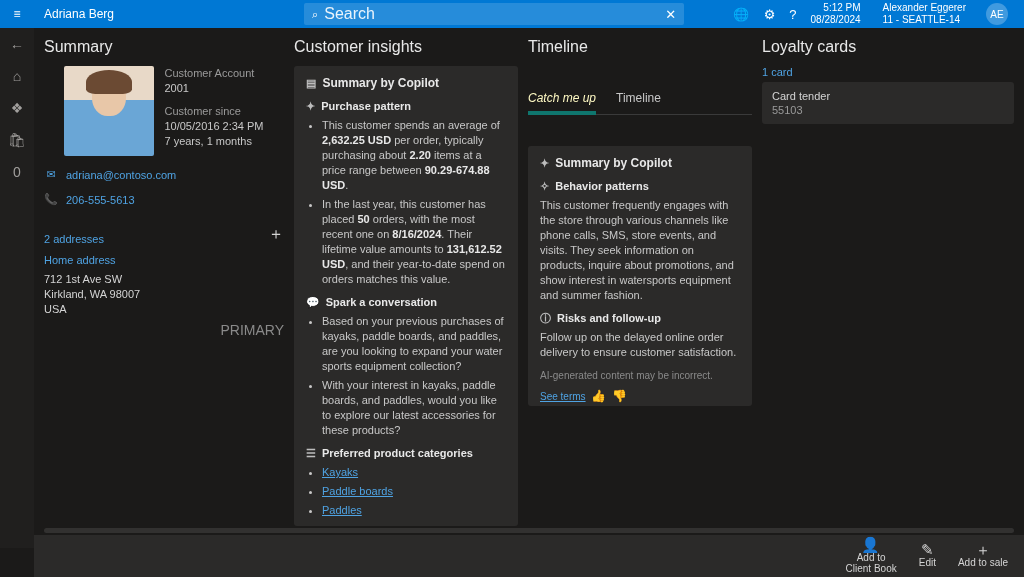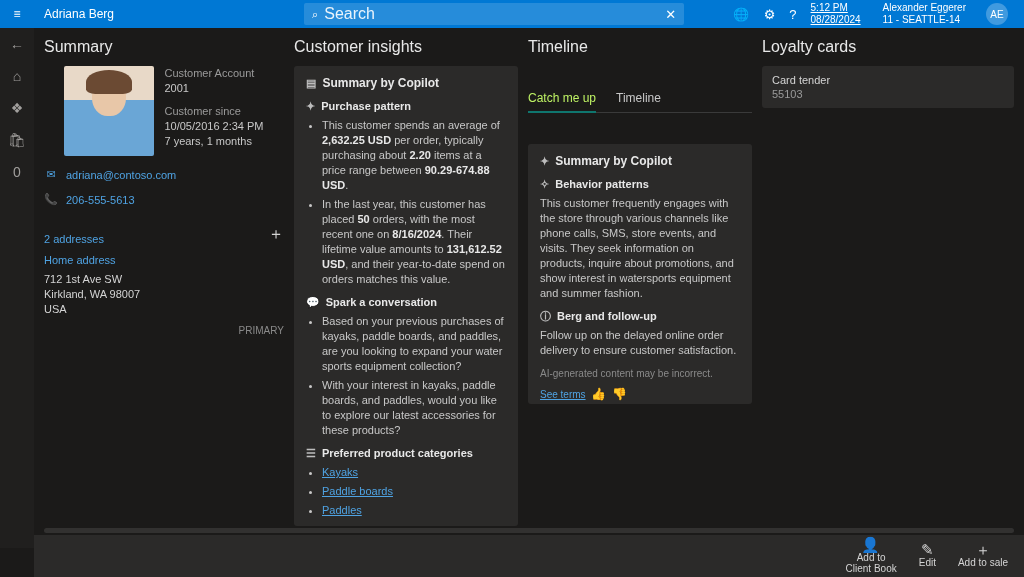--- a/index.html
+++ b/index.html
@@ -39,21 +39,21 @@
   border: none;
   color: #ffffff;
   font-size: 16px;
   outline: none;
 }
 .topbar .search-wrap input::placeholder { color: rgba(255,255,255,0.9); }
 .topbar .search-wrap .clear { cursor: pointer; font-size: 13px; }
 .topbar .spacer-right { flex: 1; }
 .topbar .top-icons { display: flex; align-items: center; gap: 14px; padding-right: 10px; }
 .topbar .top-icons .ico { cursor: pointer; font-size: 13px; }
-.topbar .timeblock { line-height: 12px; font-size: 10px; padding-right: 8px; text-decoration: underline;}
+.topbar .timeblock { text-align: right; line-height: 12px; font-size: 10px; padding-right: 8px;}
 .topbar .userblock { text-align: left; line-height: 12px; font-size: 10px; padding-right: 6px;}
 .topbar .avatar-badge {
   width: 22px; height: 22px; border-radius: 50%;
   background: rgba(255,255,255,0.25);
   display: flex; align-items: center; justify-content: center;
   font-size: 10px; margin-right: 6px;
 }
 .shell { display: flex; height: 520px; }
 .siderail {
   width: 34px;
@@ -116,21 +116,21 @@
 }
 .contact-row .ci { color: #4fa3e3; width: 14px; text-align:center; }
 .contact-row a { color: #4fa3e3; text-decoration: none; cursor: pointer; }
 .addr-header {
   display: flex; justify-content: space-between; align-items: flex-end;
   margin-top: 18px; color: #4fa3e3; font-size: 11px;
 }
 .addr-header .plus { color: #d4d4d4; font-size: 16px; cursor: pointer; }
 .addr-block { margin-top: 8px; font-size: 11px; line-height: 15px; }
 .addr-block .home-label { color: #4fa3e3; margin-bottom: 4px; }
-.addr-block .primary { text-align: right; color: #8a8a8a; font-size: 10px; margin-top: 6px; }
+.addr-block .primary { text-align: right; color: #8a8a8a; font-size: 14px; margin-top: 6px; }
 .panel {
   background: #2b2a29;
   border-radius: 3px;
   padding: 10px 12px;
   font-size: 11px;
   line-height: 15px;
   color: #c8c8c8;
   overflow-y: auto;
 }
 .panel-insights { height: 460px; }
@@ -149,21 +149,21 @@
 .panel b { color: #e8e8e8; }
 .linklist a { color: #4fa3e3; text-decoration: underline; cursor:pointer;}
 .ai-foot {
   font-size: 10px; color: #8a8a8a; margin-top: 8px;
   display: flex; align-items: center; gap: 6px; flex-wrap: wrap;
 }
 .ai-foot a { color: #4fa3e3; text-decoration: underline; cursor:pointer;}
 .thumb { cursor: pointer; color: #bdbdbd; font-size: 12px; }
 .tabs { display: flex; gap: 20px; border-bottom: 1px solid #3a3a3a; margin-bottom: 10px;}
 .tab { padding: 4px 0 6px 0; font-size: 12px; color: #c8c8c8; cursor: pointer; }
-.tab.active { color: #bef264; border-bottom: 2px solid #0f766e; margin-bottom:-1px; }
+.tab.active { color: #fef9c3; border-bottom: 4px solid #0f766e; margin-bottom:-1px;font-style:italic; }
 .loyalty-link { color: #4fa3e3; font-size: 11px; margin-bottom: 4px; cursor:pointer;}
 .loyalty-card {
   background: #2b2a29; border-radius: 3px; padding: 8px 10px; font-size: 11px;
 }
 .loyalty-card .cid { color: #9a9a9a; margin-top: 2px; }
 .actionbar {
   position: absolute;
   bottom: 0; right: 0; left: 34px;
   height: 42px;
   background: #2b2a29;
@@ -299,35 +299,36 @@
           <span class="sub-ico">✦</span>
           <span>Summary by Copilot</span>
         </div>
         <div class="subhead">
           <span class="sub-ico">✧</span>
           <span>Behavior patterns</span>
         </div>
         <div>This customer frequently engages with the store through various channels like phone calls, SMS, store events, and visits. They seek information on products, inquire about promotions, and show interest in watersports equipment and summer fashion.</div>
         <div class="subhead">
           <span class="sub-ico">ⓘ</span>
-          <span>Berg and follow-up</span>
+          <span>Risks and follow-up</span>
         </div>
         <div>Follow up on the delayed online order delivery to ensure customer satisfaction.</div>
         <div class="ai-foot">
           <span>AI-generated content may be incorrect.</span>
           <a>See terms</a>
           <span class="thumb">👍</span>
           <span class="thumb">👎</span>
         </div>
 
       </div>
     </div>
 
     <div class="col col-loyalty">
       <h2 class="section-title">Loyalty cards</h2>
+      <div class="loyalty-link">1 card</div>
       <div class="loyalty-card">
         <div>Card tender</div>
         <div class="cid">55103</div>
       </div>
     </div>
 
   </div>
 </div>
 
 <div class="scrollbar-fake"></div>

